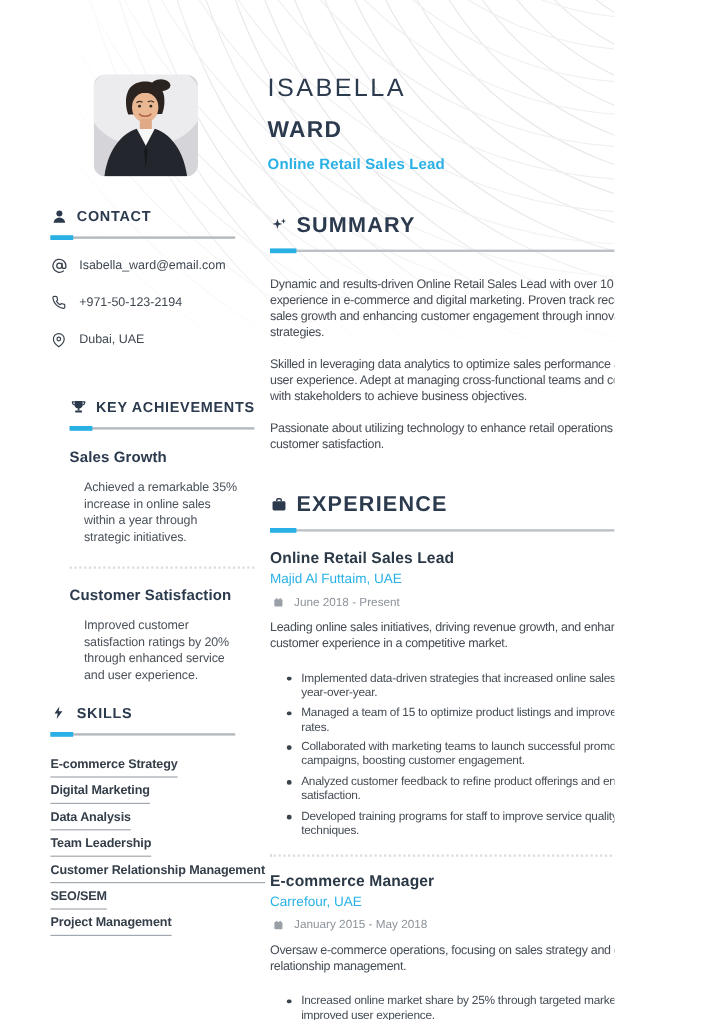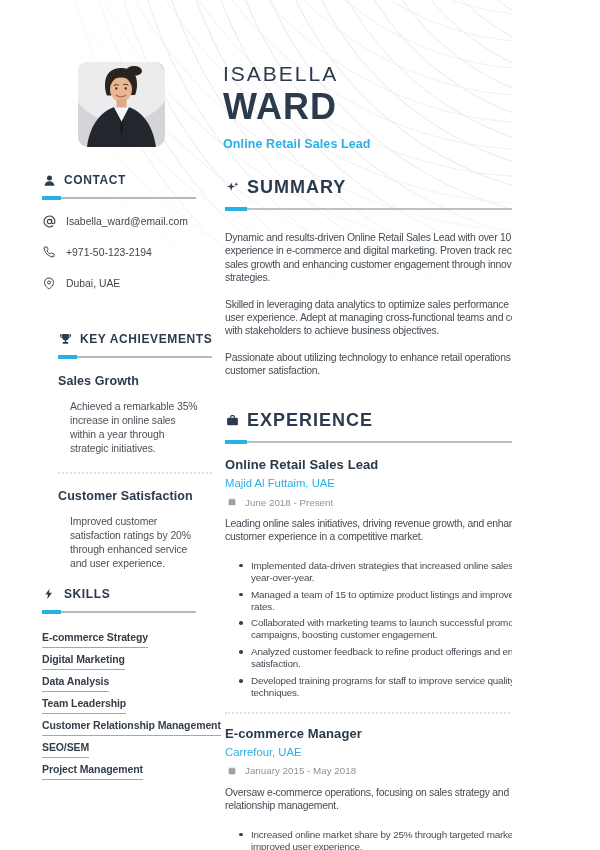--- a/index.html
+++ b/index.html
@@ -14,21 +14,21 @@
   .wave-fade-l{position:absolute;top:0;left:0;width:100%;height:100%;
     background:linear-gradient(to right, #fff 0%, rgba(255,255,255,0) 30%);}
 
   
   .photo{position:absolute;left:78px;top:62px;width:87px;height:85px;border-radius:10px;overflow:hidden;}
   .photo svg{display:block;}
 
   
   .name-block{position:absolute;left:223px;top:63px;}
   .first-name{font-size:21px;font-weight:500;letter-spacing:2px;color:#2c3a4e;line-height:1;}
-  .last-name{font-size:36px;font-weight:800;letter-spacing:1px;color:#2c3a4e;line-height:1;margin-top:5px;}
+  .last-name{font-size:19px;font-weight:800;letter-spacing:1px;color:#2c3a4e;line-height:1;margin-top:15px;}
   .job-title{font-size:12.5px;font-weight:700;color:#29b1e6;margin-top:12px;letter-spacing:.1px;}
 
   
   .sec{position:absolute;}
   .sec-contact{left:42px;top:173px;width:158px;}
   .sec-achievements{left:58px;top:332px;width:158px;}
   .sec-skills{left:42px;top:587px;width:190px;}
   .sec-summary{left:225px;top:177px;width:344px;}
   .sec-experience{left:225px;top:410px;width:344px;}
 

